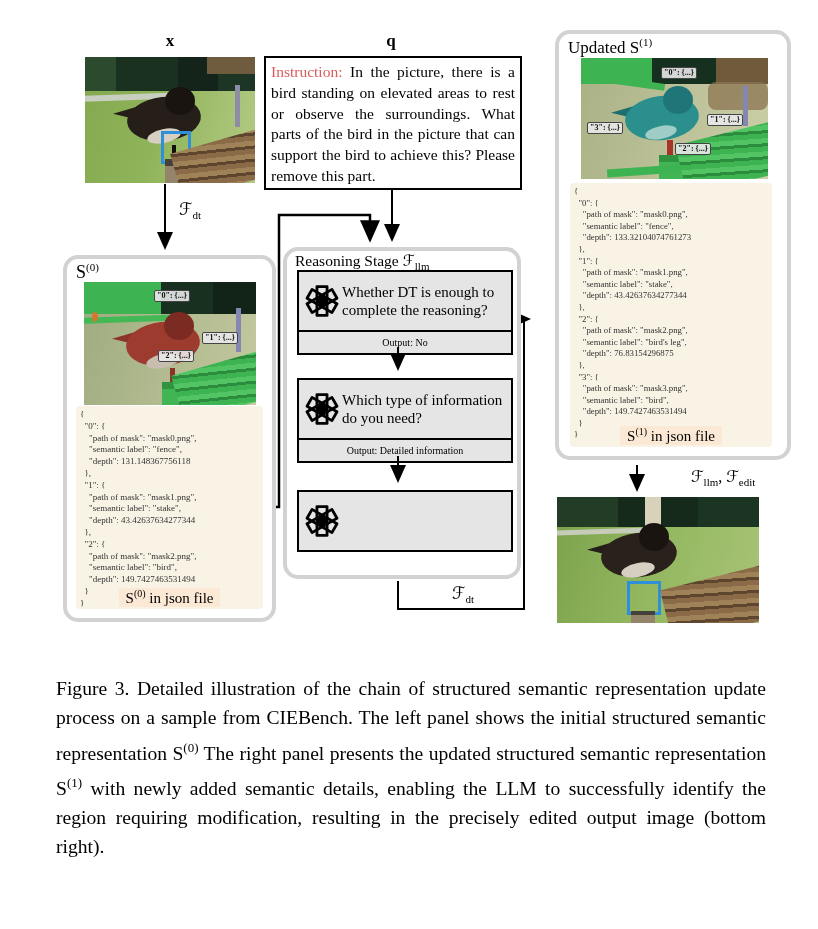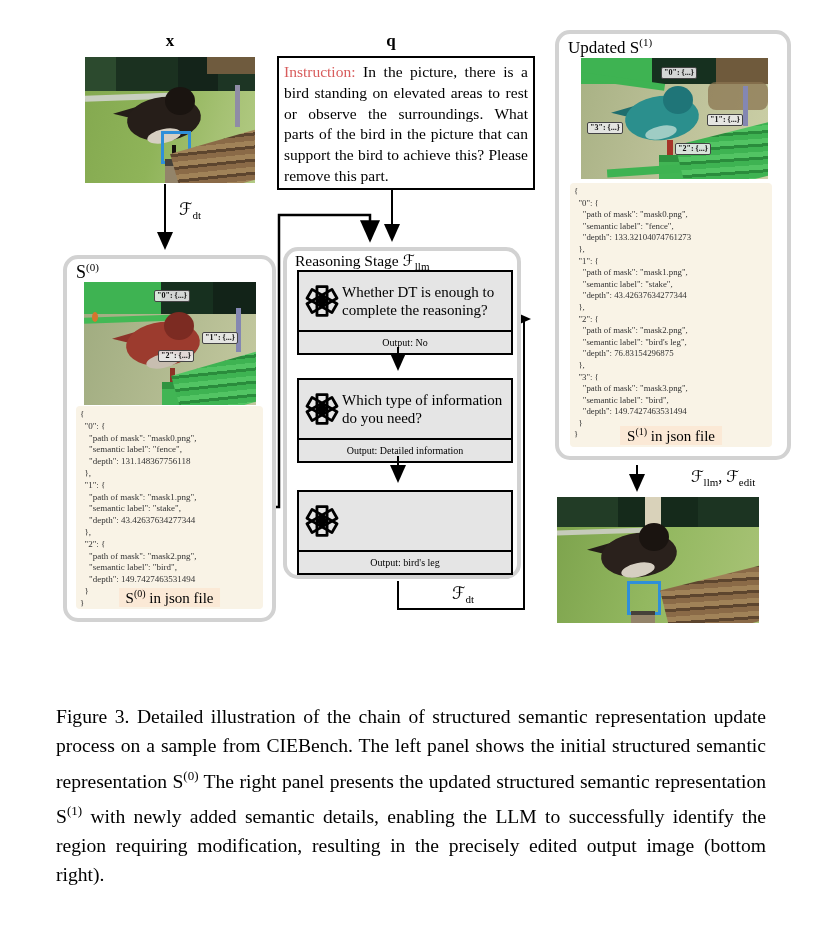--- a/index.html
+++ b/index.html
@@ -11,21 +11,21 @@
 
   
   .io-label { position:absolute; font-weight:bold; font-size:17px; text-align:center; }
   .math-label { position:absolute; font-size:17px; white-space:nowrap; }
   .math-label .scriptf, .reason-title .scriptf { font-family:"DejaVu Sans","DejaVu Serif",sans-serif; }
   .math-label sub, .reason-title sub { font-size:11px; }
 
   
   .instruction-box { position:absolute; left:264px; top:56px; width:244px; height:122px;
         border:2px solid #000; padding:4px 5px; font-size:15.5px; line-height:20.8px;
-        text-align:justify;margin-left:13px; }
+        text-align:justify; }
   .instruction-box .red { color:#d85c5c; }
 
   
   .panel { position:absolute; background:#fff; border:4px solid #d2d2d2; border-radius:15px; }
   .panel-title { position:absolute; left:9px; top:2px; font-size:18px; }
   .panel-title sup { font-size:11px; }
 
   
   .reason-title { position:absolute; left:8px; top:1px; font-size:15.5px; }
   .step { position:absolute; left:10px; width:212px; border:2px solid #000; background:#e5e5e5; }
@@ -48,21 +48,21 @@
   
   .scene { position:absolute; overflow:hidden; }
   .scene div { position:absolute; }
   .ov { position:absolute; font-family:"Liberation Serif",serif; font-weight:bold; font-size:8px;
         line-height:10px; background:rgba(233,233,233,.9); border:1px solid #444;
         border-radius:2px; padding:0 2px; color:#111; white-space:nowrap; }
   .bbox { border:3px solid #2f8fd9; }
 
   
   .caption { position:absolute; left:56px; top:674px; width:710px; font-size:19.6px;
-             line-height:29.4px; text-align:justify;margin-top:28px; }
+             line-height:29.4px; text-align:justify; }
   .caption sup { font-size:13px; }
 </style>
 </head>
 <body>
 
 <div class="page">
 
   <svg class="connectors">
     <defs>
       <marker id="ah" markerWidth="9" markerHeight="8" refX="7.5" refY="4" orient="auto">
@@ -201,21 +201,20 @@
             <path d="M-4.5,-12.8 L4.5,-12.8 L4.5,-0.6 L-4.5,-0.6 Z"></path>
             <path d="M-4.5,-12.8 L4.5,-12.8 L4.5,-0.6 L-4.5,-0.6 Z" transform="rotate(60)"></path>
             <path d="M-4.5,-12.8 L4.5,-12.8 L4.5,-0.6 L-4.5,-0.6 Z" transform="rotate(120)"></path>
             <path d="M-4.5,-12.8 L4.5,-12.8 L4.5,-0.6 L-4.5,-0.6 Z" transform="rotate(180)"></path>
             <path d="M-4.5,-12.8 L4.5,-12.8 L4.5,-0.6 L-4.5,-0.6 Z" transform="rotate(240)"></path>
             <path d="M-4.5,-12.8 L4.5,-12.8 L4.5,-0.6 L-4.5,-0.6 Z" transform="rotate(300)"></path>
           </g>
             </svg>
         </span>
       </div>
-      <div class="out">Output: bird's leg</div>
     </div>
   </div>
 
   <svg class="connectors" style="z-index:3;">
     <path d="M398,347 L398,368" stroke="#000" stroke-width="2" fill="none" marker-end="url(#ah)"></path>
     <path d="M398,456 L398,480" stroke="#000" stroke-width="2" fill="none" marker-end="url(#ah)"></path>
   </svg>
 
   <div class="math-label" style="left:452px; top:583px;">
     <span class="scriptf">ℱ</span><sub>dt</sub>

